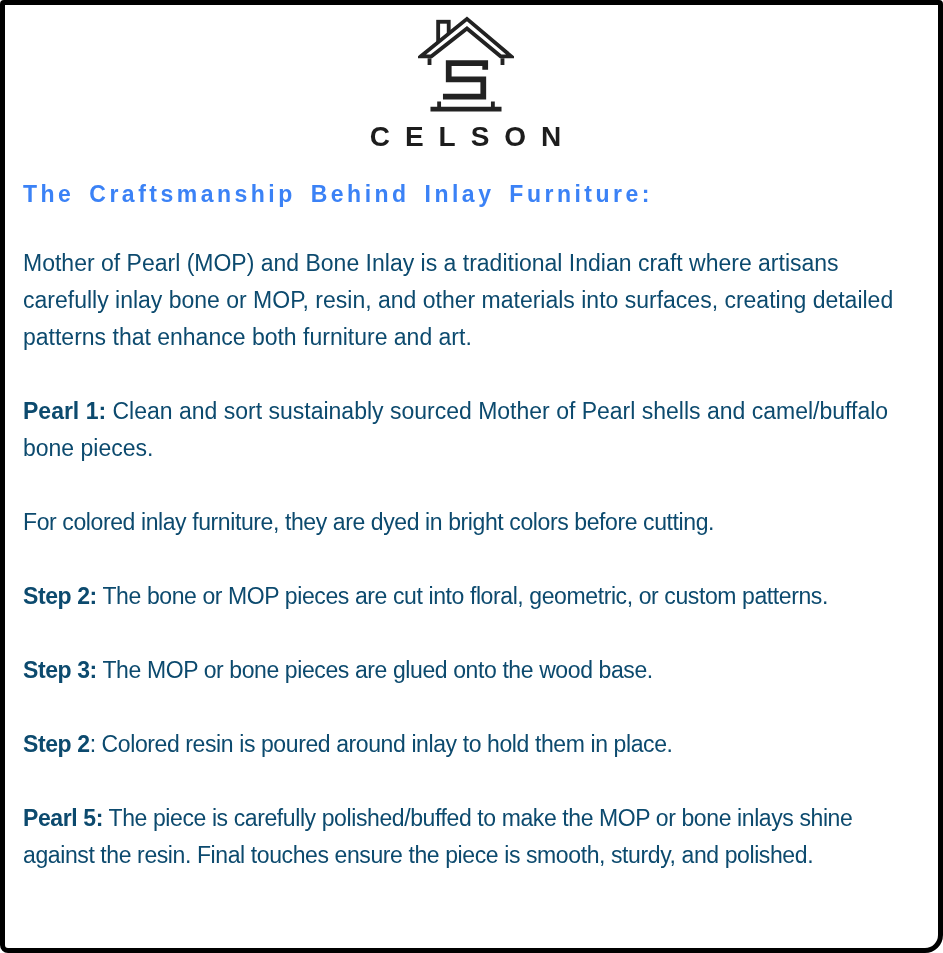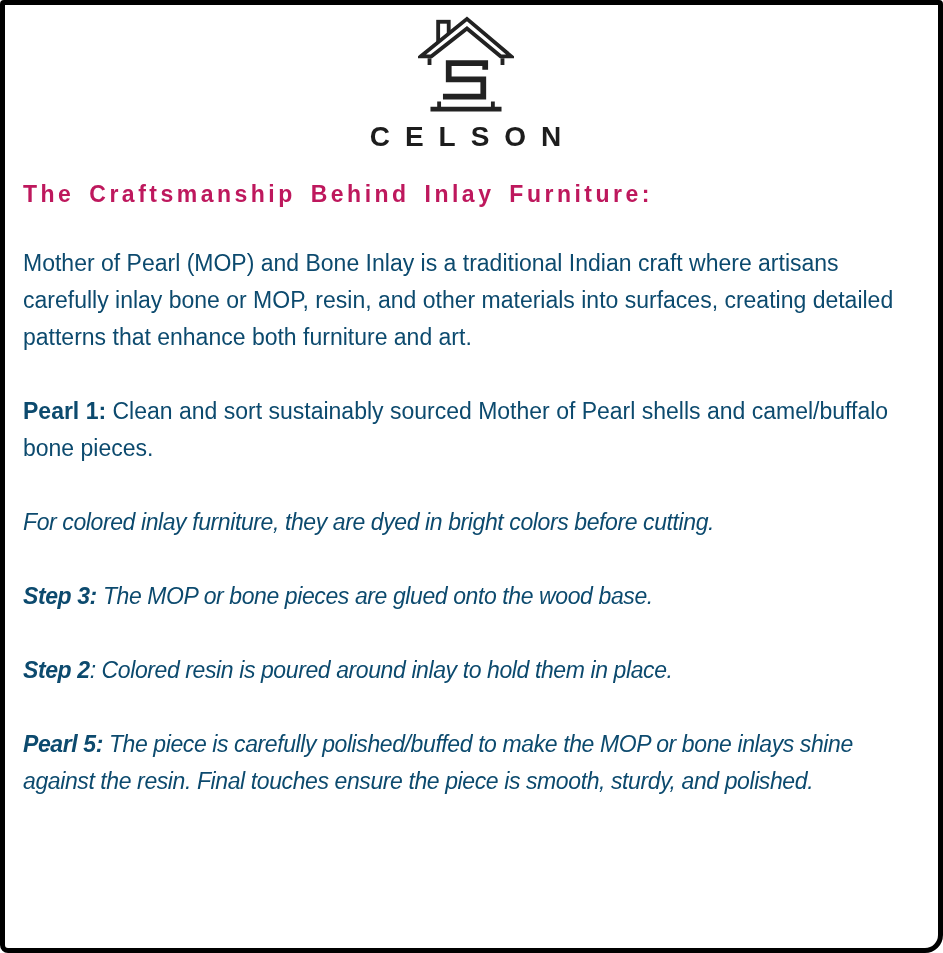--- a/index.html
+++ b/index.html
@@ -35,33 +35,32 @@
     line-height: 30px;
     color: #1d1d1d;
   }
   h1.title {
     font-size: 23px;
     font-weight: bold;
     letter-spacing: 3.5px;
     word-spacing: 5px;
     margin: 28px 0 0 0;
     line-height: 28px;
-    color: #be185d;
+    color: #3b82f6;
   }
   p.para {
     font-size: 23px;
     line-height: 37px;
     margin: 37px 0 0 0;
     color: #0c4a6e;
   }
   p.para b { font-weight: bold; }
   p.cond {
     font-stretch: condensed;
     letter-spacing: -0.4px;
-    font-style: italic;
   }
 </style>
 </head>
 <body>
 
 <div class="page">
 
   <div class="logo-wrap">
     <svg width="96" height="104" viewBox="0 0 100 108" fill="none" stroke="#222222" xmlns="http://www.w3.org/2000/svg">
 
@@ -84,20 +83,21 @@
   <div class="brand">CELSON</div>
 
   <h1 class="title">The Craftsmanship Behind Inlay Furniture:</h1>
 
   <p class="para"><b></b><span>Mother of Pearl (MOP) and Bone Inlay is a traditional Indian craft where artisans carefully inlay bone or MOP, resin, and other materials into surfaces, creating detailed patterns that enhance both furniture and art.</span></p>
 
   <p class="para"><b>Pearl 1:</b><span> Clean and sort sustainably sourced Mother of Pearl shells and camel/buffalo bone pieces.</span></p>
 
   <p class="para cond"><b></b><span>For colored inlay furniture, they are dyed in bright colors before cutting.</span></p>
 
+  <p class="para cond"><b>Step 2:</b><span> The bone or MOP pieces are cut into floral, geometric, or custom patterns.</span></p>
 
   <p class="para cond"><b>Step 3:</b><span> The MOP or bone pieces are glued onto the wood base.</span></p>
 
   <p class="para cond"><b>Step 2</b><span>: Colored resin is poured around inlay to hold them in place.</span></p>
 
   <p class="para cond"><b>Pearl 5:</b><span> The piece is carefully polished/buffed to make the MOP or bone inlays shine against the resin. Final touches ensure the piece is smooth, sturdy, and polished.</span></p>
 
 </div>
 
 </body></html>

